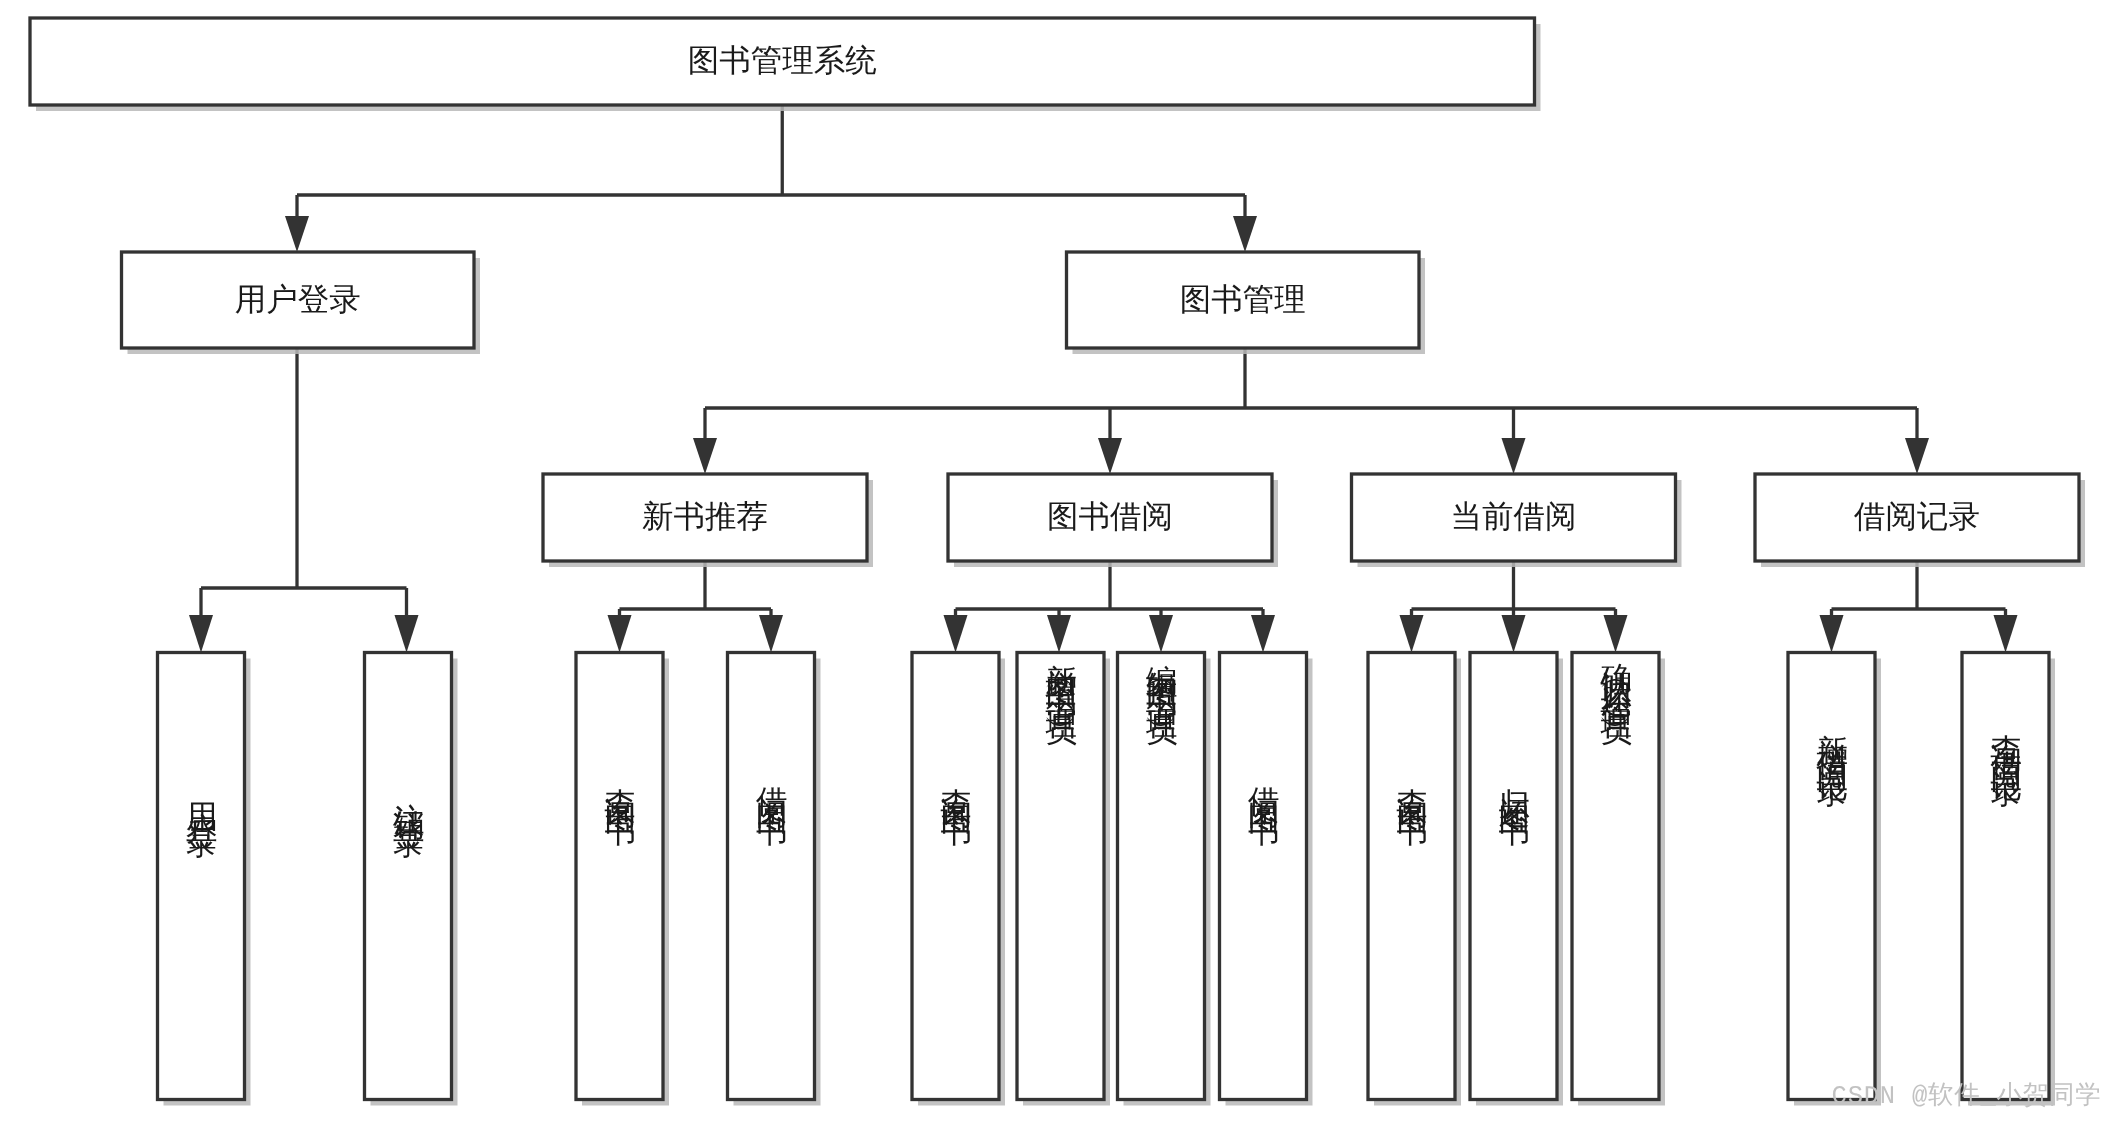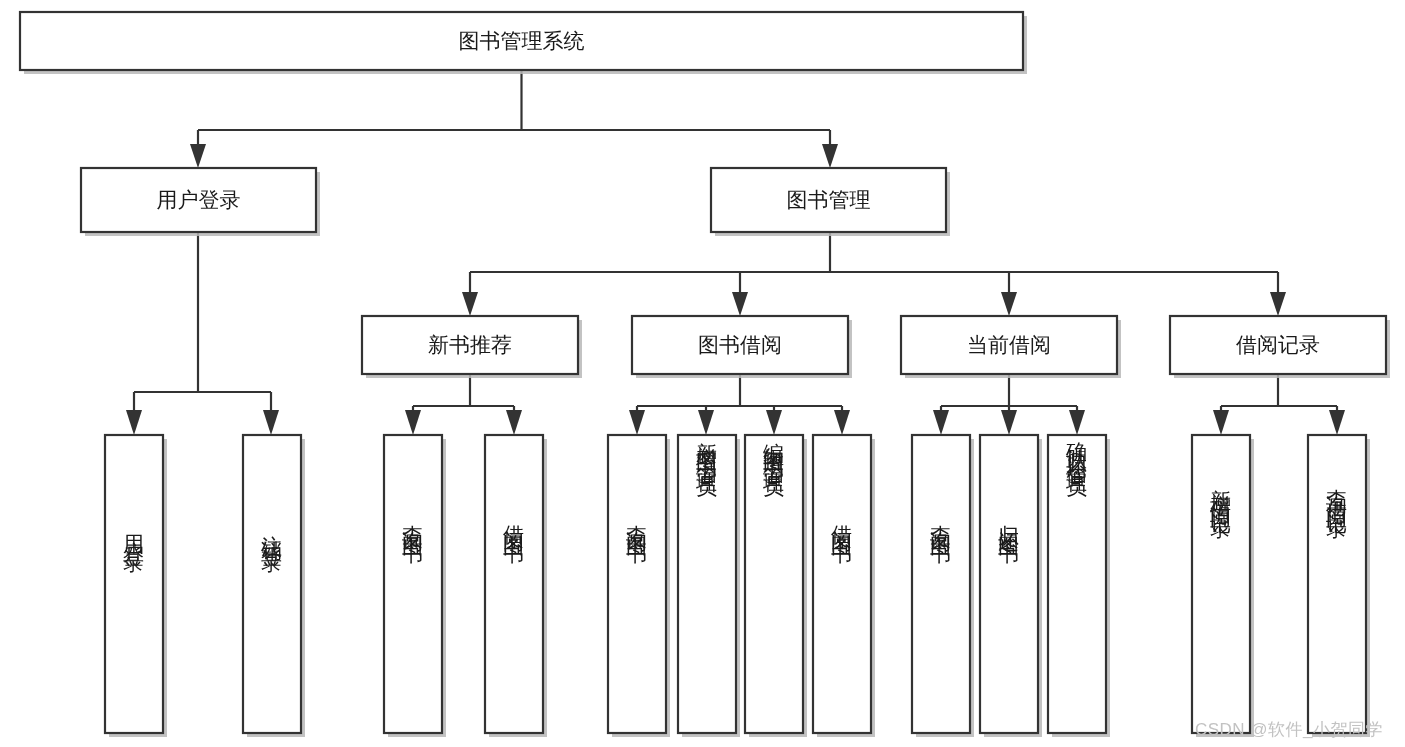--- a/index.html
+++ b/index.html
@@ -52,23 +52,23 @@
     dominant-baseline: middle;
   }
   .node-label-v {
     font-family: "Liberation Sans", "DejaVu Sans", sans-serif;
     font-size: 21px;
     fill: #1a1a1a;
     text-anchor: middle;
   }
   .watermark {
     position: absolute;
-    right: 22px;
+    right: 4px;
     bottom: 6px;
-    font-family: Liberation Sans, sans-serif;
+    font-family: Liberation Mono, monospace;
     font-size: 17px;
     color: #c2c2c2;
     letter-spacing: .5px;
     white-space: nowrap;
     user-select: none;
   }
 </style>
 </head>
 <body>
 

